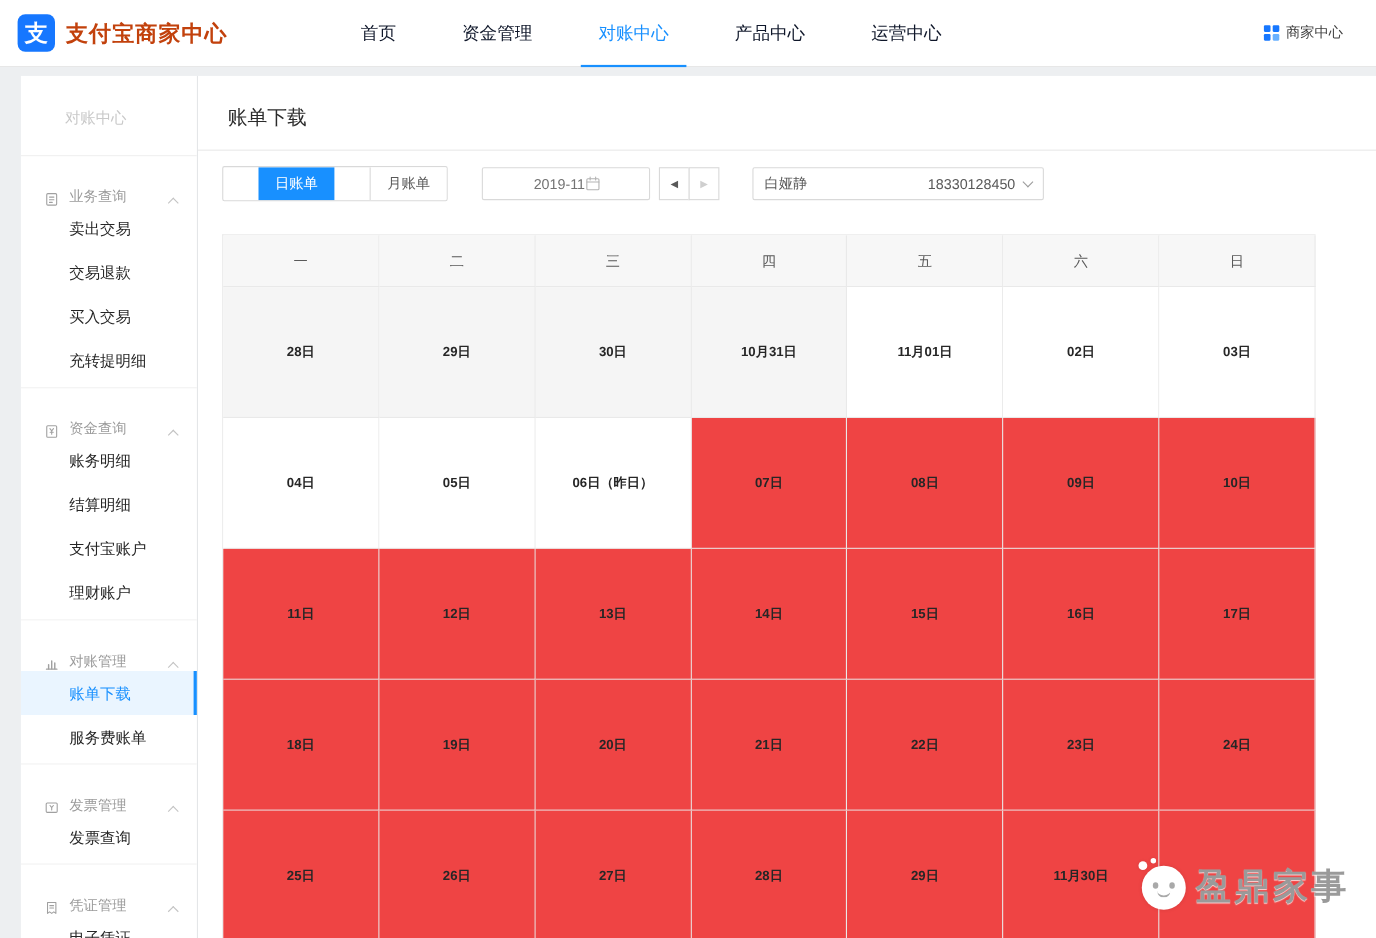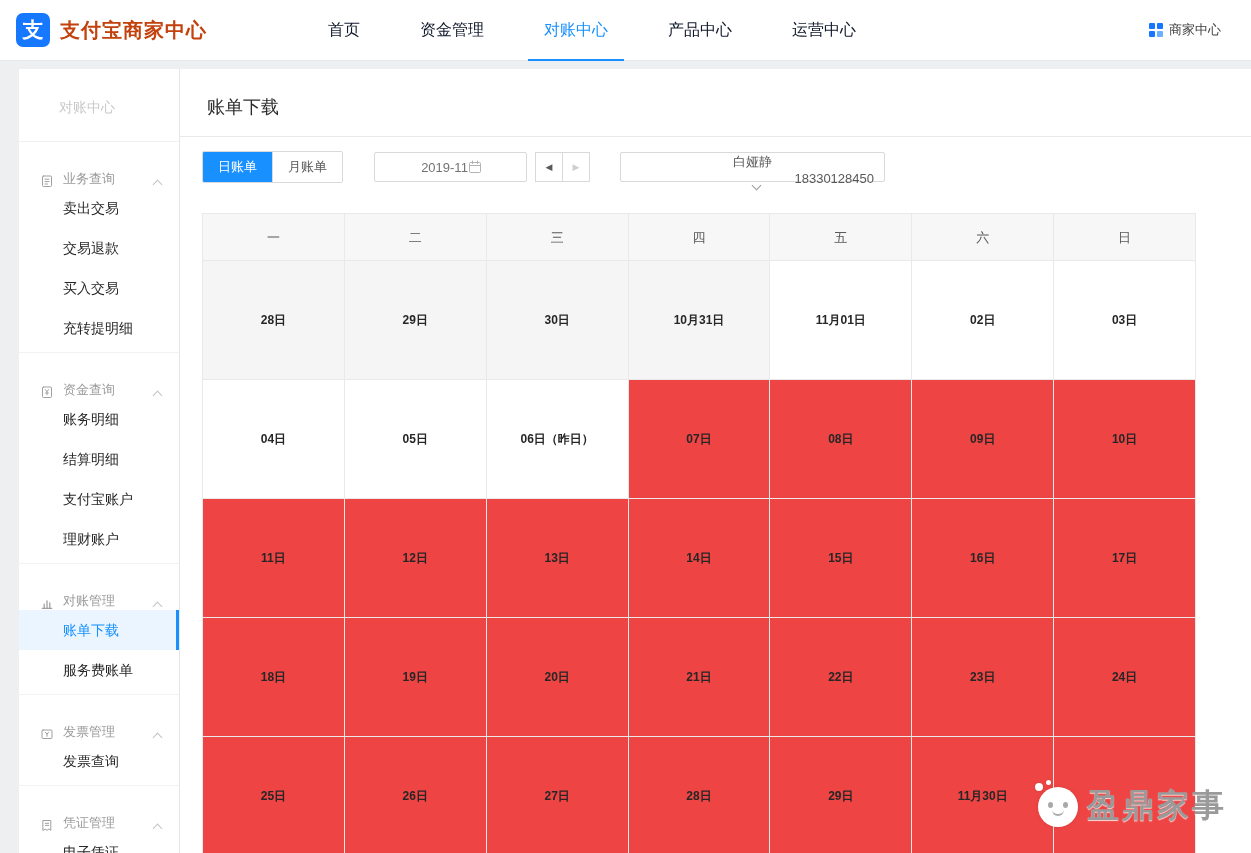--- a/index.html
+++ b/index.html
@@ -32,28 +32,28 @@
   .g-icon { width:14px; height:14px; flex:none; display:flex; }
   .caret-up { width:7px; height:7px; border-left:1px solid #c3c3c3; border-top:1px solid #c3c3c3; transform:rotate(45deg); margin-left:auto; margin-top:3px; flex:none; }
   .side-item { height:40px; line-height:40px; padding-left:44px; font-size:14px; color:#262626; cursor:pointer; }
   .side-item.active { color:#1890ff; background:#eaf5ff; border-right:3px solid #1890ff; }
 
   
   .page-title { padding:26px 0 17px 27px; font-size:18px; color:#2b2b2b; }
   .title-divider { height:1px; background:#e8e8e8; }
   .controls { display:flex; align-items:center; margin:14px 0 0 22px; }
   .seg { display:flex; border:1px solid #d9d9d9; border-radius:2px; overflow:hidden; background:#fff; }
-  .seg-btn { height:30px; padding:0 15px; border:none; background:#fff; font-size:13px; color:#595959; cursor:pointer; font-family:inherit; }
+  .seg-btn { height:30px; padding:0 15px; border:none; background:#fff; font-size:13px; color:#595959; cursor:pointer; font-family:inherit;margin-left:32px; }
   .seg-btn + .seg-btn { border-left:1px solid #d9d9d9; }
   .seg-btn.active { background:#1890ff; color:#fff; }
   .month-input { width:153px; height:30px; margin-left:31px; border:1px solid #d9d9d9; border-radius:2px; background:#fff; display:flex; align-items:center; justify-content:center; padding:0 9px 0 11px; font-size:13px; color:#737373; cursor:text; }
   .pager { display:flex; margin-left:8px; }
   .pager-btn { width:28px; height:30px; border:1px solid #d9d9d9; background:#fff; display:flex; align-items:center; justify-content:center; font-size:9px; color:#595959; cursor:pointer; font-family:inherit; }
   .pager-btn.next { margin-left:-1px; color:#cfcfcf; }
-  .account-select { width:265px; height:30px; margin-left:30px; border:1px solid #d9d9d9; border-radius:2px; background:#fff; display:flex; align-items:center; padding:0 10px; font-size:13px; color:#595959; cursor:pointer;flex-direction:column; }
+  .account-select { width:265px; height:30px; margin-left:30px; border:1px solid #d9d9d9; border-radius:2px; background:#fff; display:flex; align-items:center; padding:0 10px; font-size:13px; color:#595959; cursor:pointer; }
   .acc-no { margin-left:auto; }
   .chev-down { width:7px; height:7px; border-right:1px solid #9b9b9b; border-bottom:1px solid #9b9b9b; transform:rotate(45deg); margin:-4px 0 0 8px; flex:none; }
 
   
   .calendar { margin:30px 55px 0 22px; border-top:1px solid #e9e9e9; border-left:1px solid #e9e9e9; display:grid; grid-template-columns:repeat(7,1fr); }
   .cal-head-cell { height:47px; line-height:47px; text-align:center; font-size:13px; color:#595959; background:#f7f7f7; border-right:1px solid #e9e9e9; border-bottom:1px solid #e9e9e9; }
   .cal-cell { height:119px; display:flex; align-items:center; justify-content:center; font-size:12px; font-weight:600; color:#262626; border-right:1px solid #e9e9e9; border-bottom:1px solid #e9e9e9; }
   .st-out { background:#f5f5f5; }
   .st-active { background:#fff; cursor:pointer; }
   .st-future, .st-empty { background:#ef4444; }

